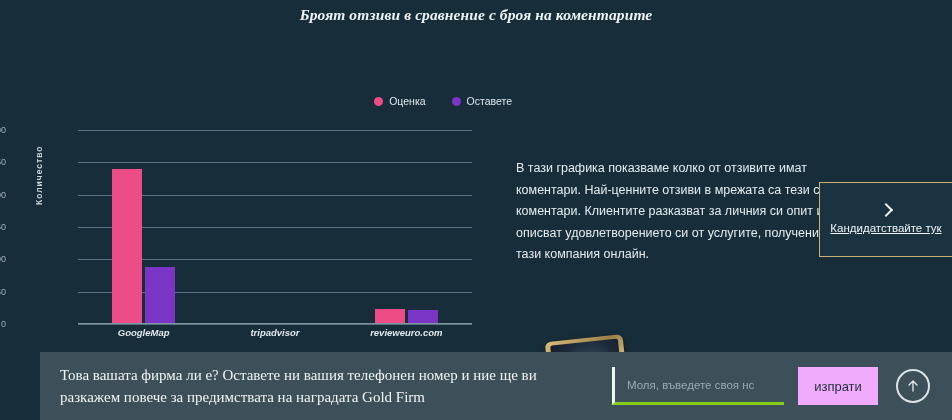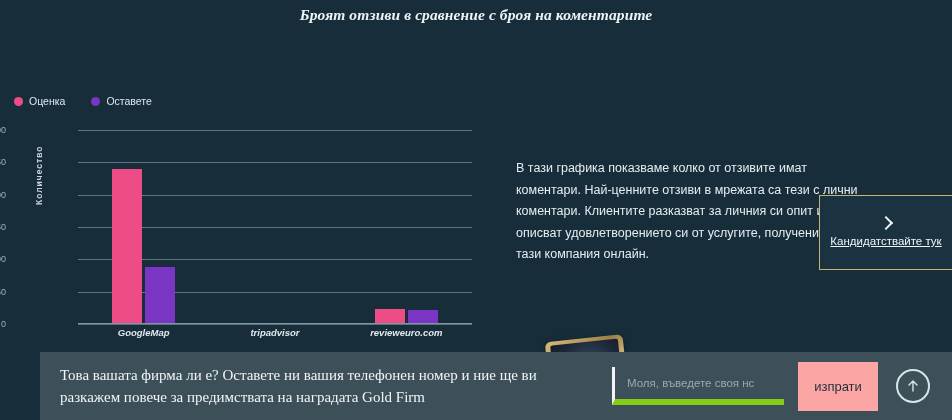--- a/index.html
+++ b/index.html
@@ -25,22 +25,22 @@
   }
 
   
   .chart-wrap {
     position:absolute;
     left:10px; top:95px;
     width:490px; height:260px;
   }
   .legend {
     position:absolute;
-    left:4px; top:0; width:490px;
-    display:flex; justify-content:flex-start; align-items:center;
+    left:12px; top:0; width:490px;
+    display:flex; justify-content:flex-end; align-items:center;
     gap:26px;
     font-size:10.5px;
     color:#dfe7ec;
   }
   .legend-item { display:flex; align-items:center; gap:6px; }
   .legend-dot { width:9px; height:9px; border-radius:50%; display:inline-block; }
 
   .plot {
     position:absolute;
     left:68px; top:35px;
@@ -118,21 +118,20 @@
     width:133px; height:75px;
     background:#1b3340;
     border:1px solid #c9b273;
     border-right:none;
     display:flex;
     flex-direction:column;
     align-items:center;
     justify-content:center;
     gap:2px;
     cursor:pointer;
-    margin-top:13px;
   }
   .apply-chevron {
     width:16px; height:16px;
     position:relative;
   }
   .apply-chevron::before {
     content:"";
     position:absolute;
     left:3px; top:2px;
     width:8px; height:8px;
@@ -209,31 +208,31 @@
     align-items:center;
     gap:14px;
     margin-left:22px;
   }
   .phone-input {
     width:172px;
     height:38px;
     background:transparent;
     border:none;
     border-left:3px solid #f0f4f6;
-    border-bottom:6px solid #84cc16;
+    border-bottom:3px solid #84cc16;
     color:#e9eef1;
     font-family:"Liberation Sans", sans-serif;
     font-size:11.5px;
     padding-left:12px;
     outline:none;
   }
   .phone-input::placeholder { color:#9aaab3; }
   .send-btn {
-    width:80px; height:49px;
-    background:#fca5a5;
+    width:80px; height:38px;
+    background:#f0abfc;
     border:none;
     color:#1d2e38;
     font-family:"Liberation Sans", sans-serif;
     font-size:13px;
     cursor:pointer;
   }
   .to-top {
     position:absolute;
     right:22px;
     width:34px; height:34px;

